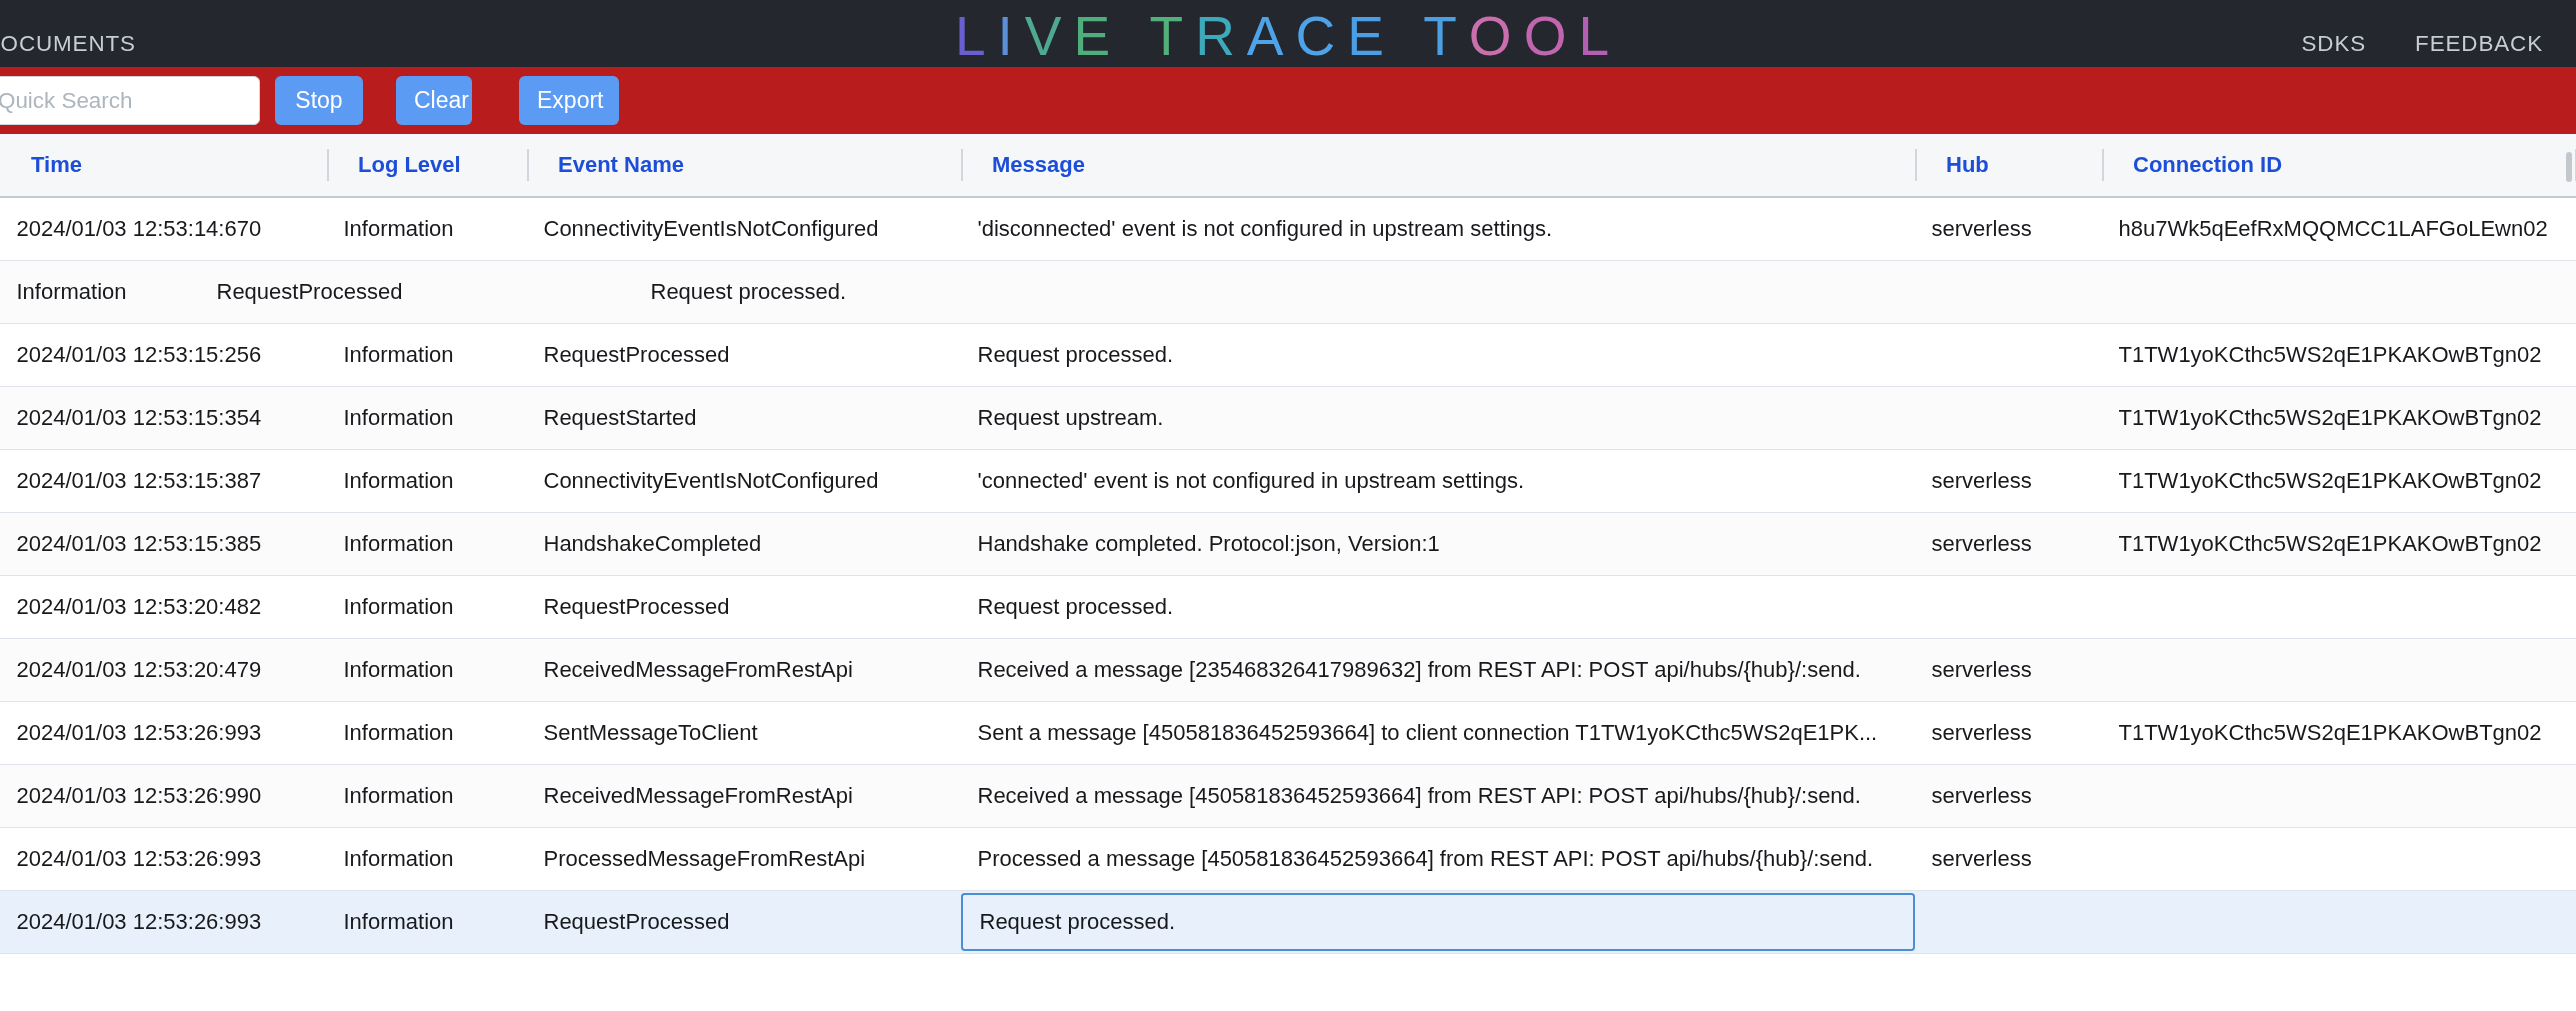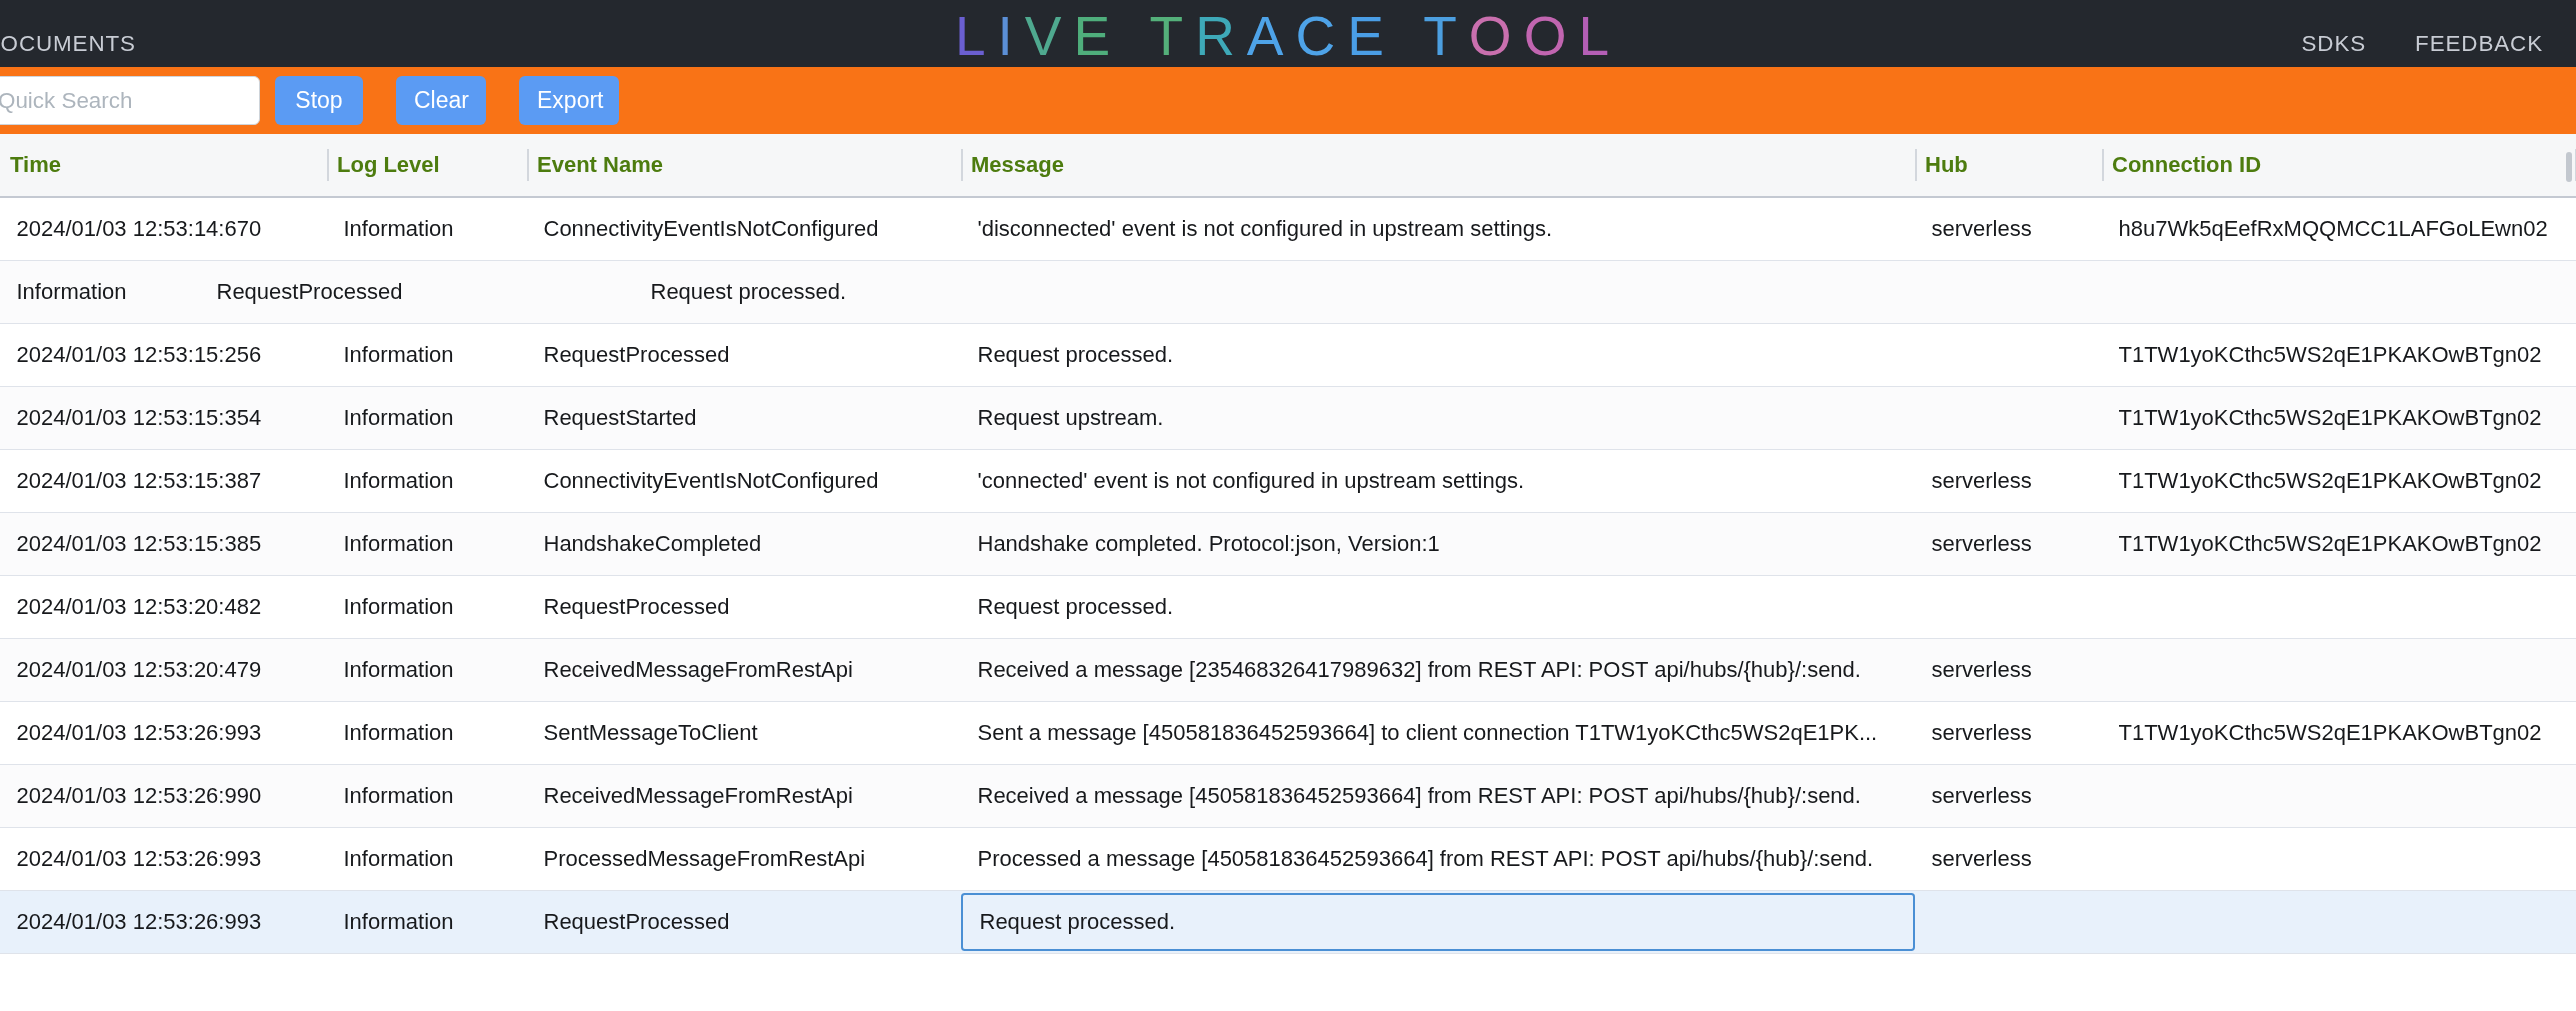--- a/index.html
+++ b/index.html
@@ -69,21 +69,21 @@
     letter-spacing: 0.9px;
     color: #c8ccd4;
     cursor: pointer;
     white-space: nowrap;
   }
 
   
   .toolbar {
     height: 67px;
     flex: 0 0 67px;
-    background: #f97316;
+    background: #b91c1c;
     display: flex;
     align-items: center;
     padding-left: 0;
     position: relative;
   }
 
   .search-wrap {
     position: absolute;
     left: -18px;
     top: 9px;
@@ -110,21 +110,21 @@
     background: #5b9bf3;
     color: #ffffff;
     font-size: 23px;
     cursor: pointer;
     padding: 4px 18px;
     font-family: "Liberation Sans", sans-serif;
     position: absolute;
     top: 9px;
   }
   .tb-btn.b0 { left: 275px; width: 88px; min-width: 0; }
-  .tb-btn.b1 { left: 396px; width: 90px; min-width: 0; }
+  .tb-btn.b1 { left: 396px; width: 76px; min-width: 0; }
   .tb-btn.b2 { left: 519px; width: 100px; min-width: 0; }
 
   
   .table-area {
     flex: 1 1 auto;
     background: #ffffff;
     overflow: hidden;
     position: relative;
   }
 
@@ -132,22 +132,22 @@
     display: flex;
     height: 64px;
     background: #f6f7f8;
     border-bottom: 2.2px solid #c4c9d2;
     align-items: center;
     position: relative;
   }
   .grid-header .hcell {
     font-size: 22px;
     font-weight: bold;
-    color: #4d7c0f;
-    padding-left: 10px;
+    color: #1d4ed8;
+    padding-left: 31px;
     height: 100%;
     display: flex;
     align-items: center;
     position: relative;
     white-space: nowrap;
     overflow: hidden;
   }
   .grid-header .hcell::before {
     content: "";
     position: absolute;

